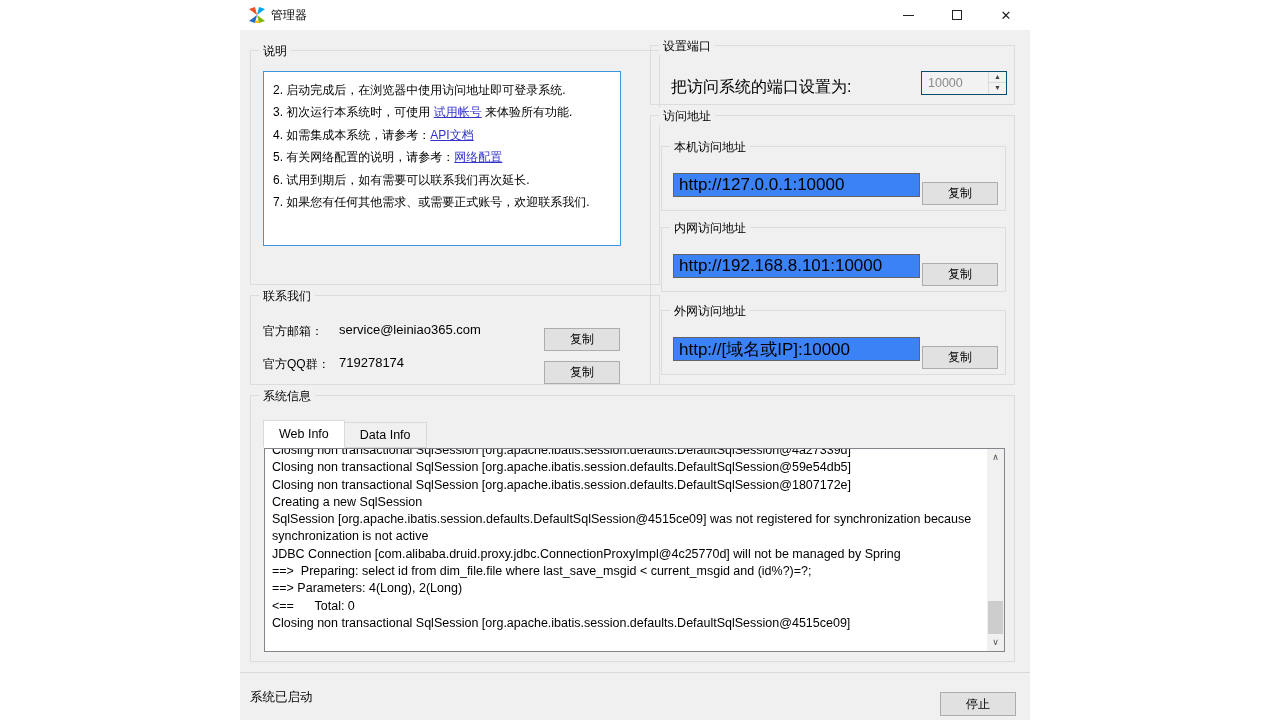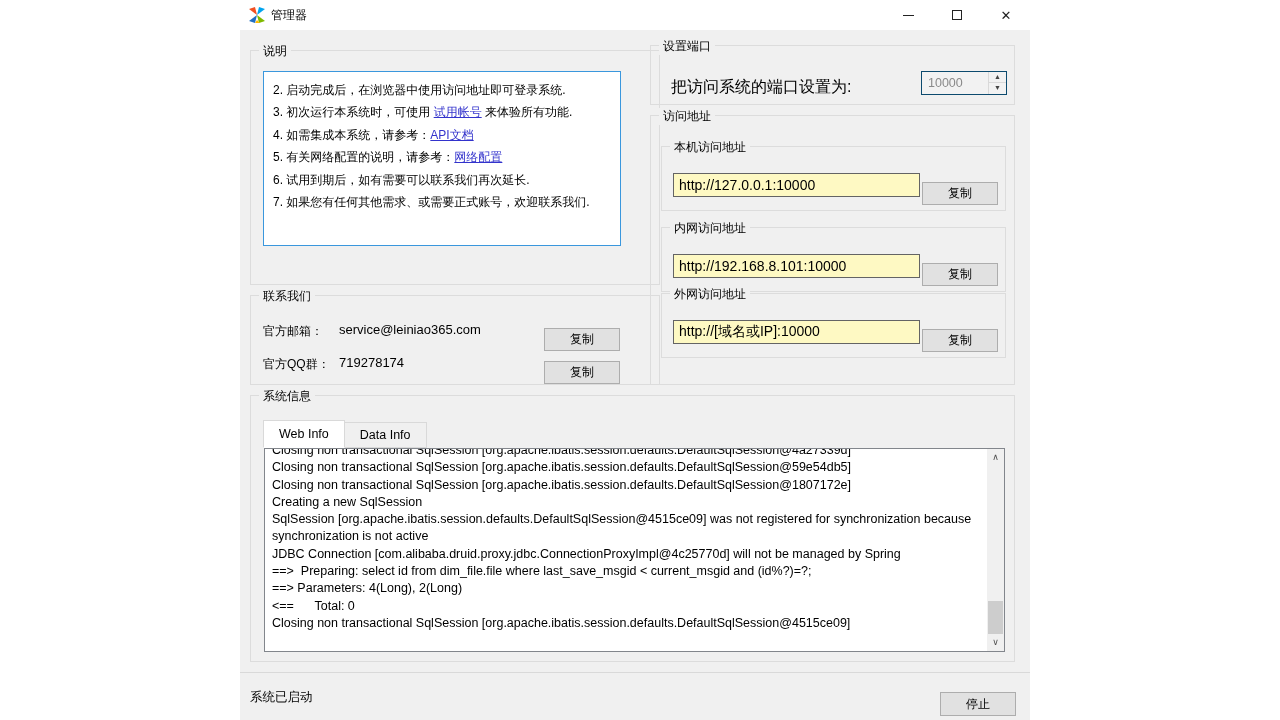--- a/index.html
+++ b/index.html
@@ -31,21 +31,21 @@
   .port-label{position:absolute;left:20px;top:31px;white-space:nowrap;font-size:16px;}
   .port-spin{position:absolute;left:270px;top:25px;width:86px;height:24px;background:#f2f2f2;
     border:1px solid #0c4a6e;box-sizing:border-box;}
   .port-value{position:absolute;left:6px;top:0;height:22px;line-height:22px;color:#8a8a8a;font-size:12.5px;}
   .spin-col{position:absolute;right:0;top:0;width:17px;height:22px;border-left:1px solid #d9d9d9;}
   .spin-cell{height:11px;line-height:10px;text-align:center;font-size:7px;color:#444;box-sizing:border-box;}
   .spin-cell.up{border-bottom:1px solid #d9d9d9;}
   
   .addr-sub{position:absolute;left:10px;width:345px;height:65px;border:1px solid #dcdcdc;box-sizing:border-box;}
   .addr-input{position:absolute;left:11px;top:26px;width:247px;height:24px;border:1px solid #646464;
-    background:#fef9c3;box-sizing:border-box;padding:0 5px;font-family:"Liberation Sans",sans-serif;font-size:14px;color:#000;}
+    background:#3b82f6;box-sizing:border-box;padding:0 5px;font-family:"Liberation Sans",sans-serif;font-size:17px;color:#000;}
   
   .tabs{position:absolute;left:12px;top:24px;height:28px;}
   .tab{display:inline-block;vertical-align:bottom;height:26px;line-height:25px;padding:0 15px;
     background:#f0f0f0;border:1px solid #d9d9d9;box-sizing:border-box;font-size:12.5px;cursor:default;margin-top:2px;}
   .tab.active{background:#ffffff;height:28px;line-height:27px;margin-top:0;border-bottom:1px solid #ffffff;position:relative;z-index:2;}
   .tab.inactive{border-left:none;}
   .logbox{position:absolute;left:13px;top:52px;width:741px;height:204px;background:#fff;
     border:1px solid #82868c;box-sizing:border-box;overflow:hidden;}
   .logtext{position:absolute;left:0;top:0;right:17px;bottom:0;padding:0 7px;overflow:hidden;}
   .log-line{white-space:pre;line-height:17.3px;font-size:12.5px;color:#000;}
@@ -127,21 +127,21 @@
       <input class="addr-input" value="http://127.0.0.1:10000" style="">
       <div class="btn" style="left:260px;top:27px;">复制</div>
     </div>
 
     <div class="addr-sub" style="top:111px;">
       <span class="gb-label">内网访问地址</span>
       <input class="addr-input" value="http://192.168.8.101:10000" style="">
       <div class="btn" style="left:260px;top:27px;">复制</div>
     </div>
 
-    <div class="addr-sub" style="top:177px;">
+    <div class="addr-sub" style="top:194px;">
       <span class="gb-label">外网访问地址</span>
       <input class="addr-input" value="http://[域名或IP]:10000" style="">
       <div class="btn" style="left:260px;top:27px;">复制</div>
     </div>
   </div>
 
   <div class="groupbox" style="left:10px;top:395px;width:765px;height:267px;">
     <span class="gb-label">系统信息</span>
     <div class="tabs">
       <span class="tab active">Web Info</span><span class="tab inactive">Data Info</span>

